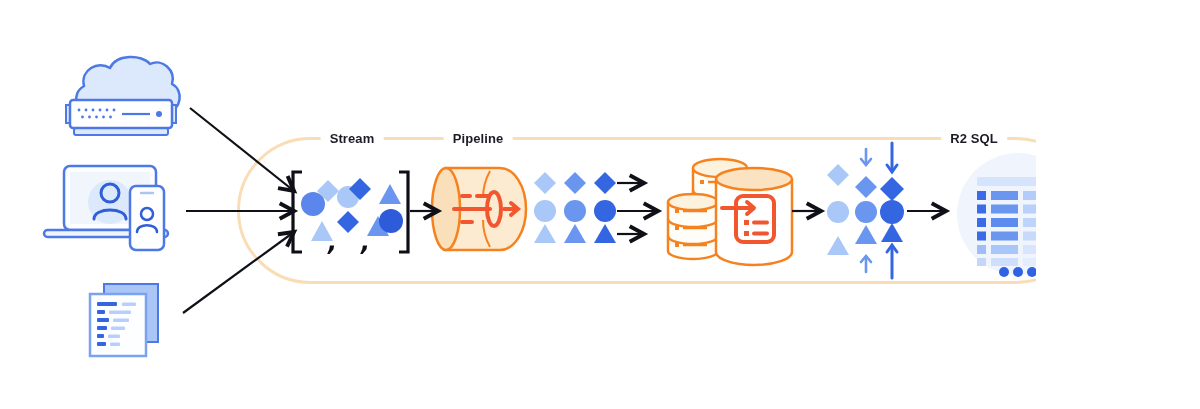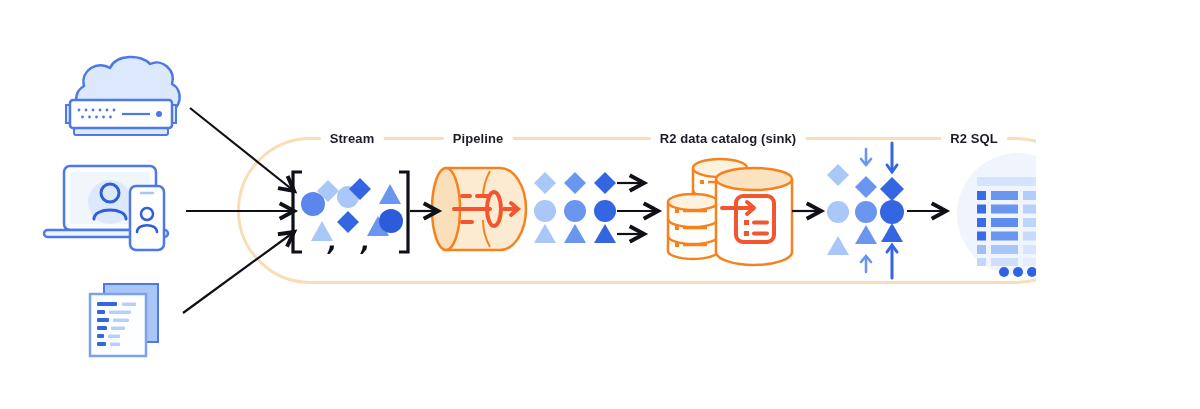--- a/index.html
+++ b/index.html
@@ -73,21 +73,20 @@
         <rect x="27" y="44.5" width="14" height="3.5" rx="1" fill="#B7CFF9"></rect>
       <rect x="13" y="52" width="7" height="4" rx="1" fill="#3566E2"></rect>
         <rect x="24" y="52.5" width="12" height="3.5" rx="1" fill="#B7CFF9"></rect>
       <rect x="13" y="60" width="9" height="4" rx="1" fill="#3566E2"></rect>
         <rect x="26" y="60.5" width="10" height="3.5" rx="1" fill="#B7CFF9"></rect>
     </g>
   </svg>
 
   <div class="stage-label" style="left:352px;">Stream</div>
   <div class="stage-label" style="left:478px;text-align:center;">Pipeline</div>
-  <div class="stage-label" style="left:728px;">R2 data catalog (sink)</div>
   <div class="stage-label" style="left:974px;">R2 SQL</div>
 
   <svg class="abs" style="left:288px;top:162px;" width="125" height="100" viewBox="0 0 125 100">
     <polyline points="14,10 5,10 5,90 14,90" fill="none" stroke="#0e0e16" stroke-width="3.2"></polyline>
     <polyline points="111,10 120,10 120,90 111,90" fill="none" stroke="#0e0e16" stroke-width="3.2"></polyline>
     <path d="M40,18 L51,29 L40,40 L29,29 Z" fill="#A9C7F7"></path>
     <circle cx="60" cy="35" r="11" fill="#A9C7F7"></circle>
     <path d="M72,16 L83,27 L72,38 L61,27 Z" fill="#3566E2"></path>
     <path d="M102,22 L113,42 L91,42 Z" fill="#6B96EF"></path>
     <circle cx="25" cy="42" r="12" fill="#5B87EC"></circle>

